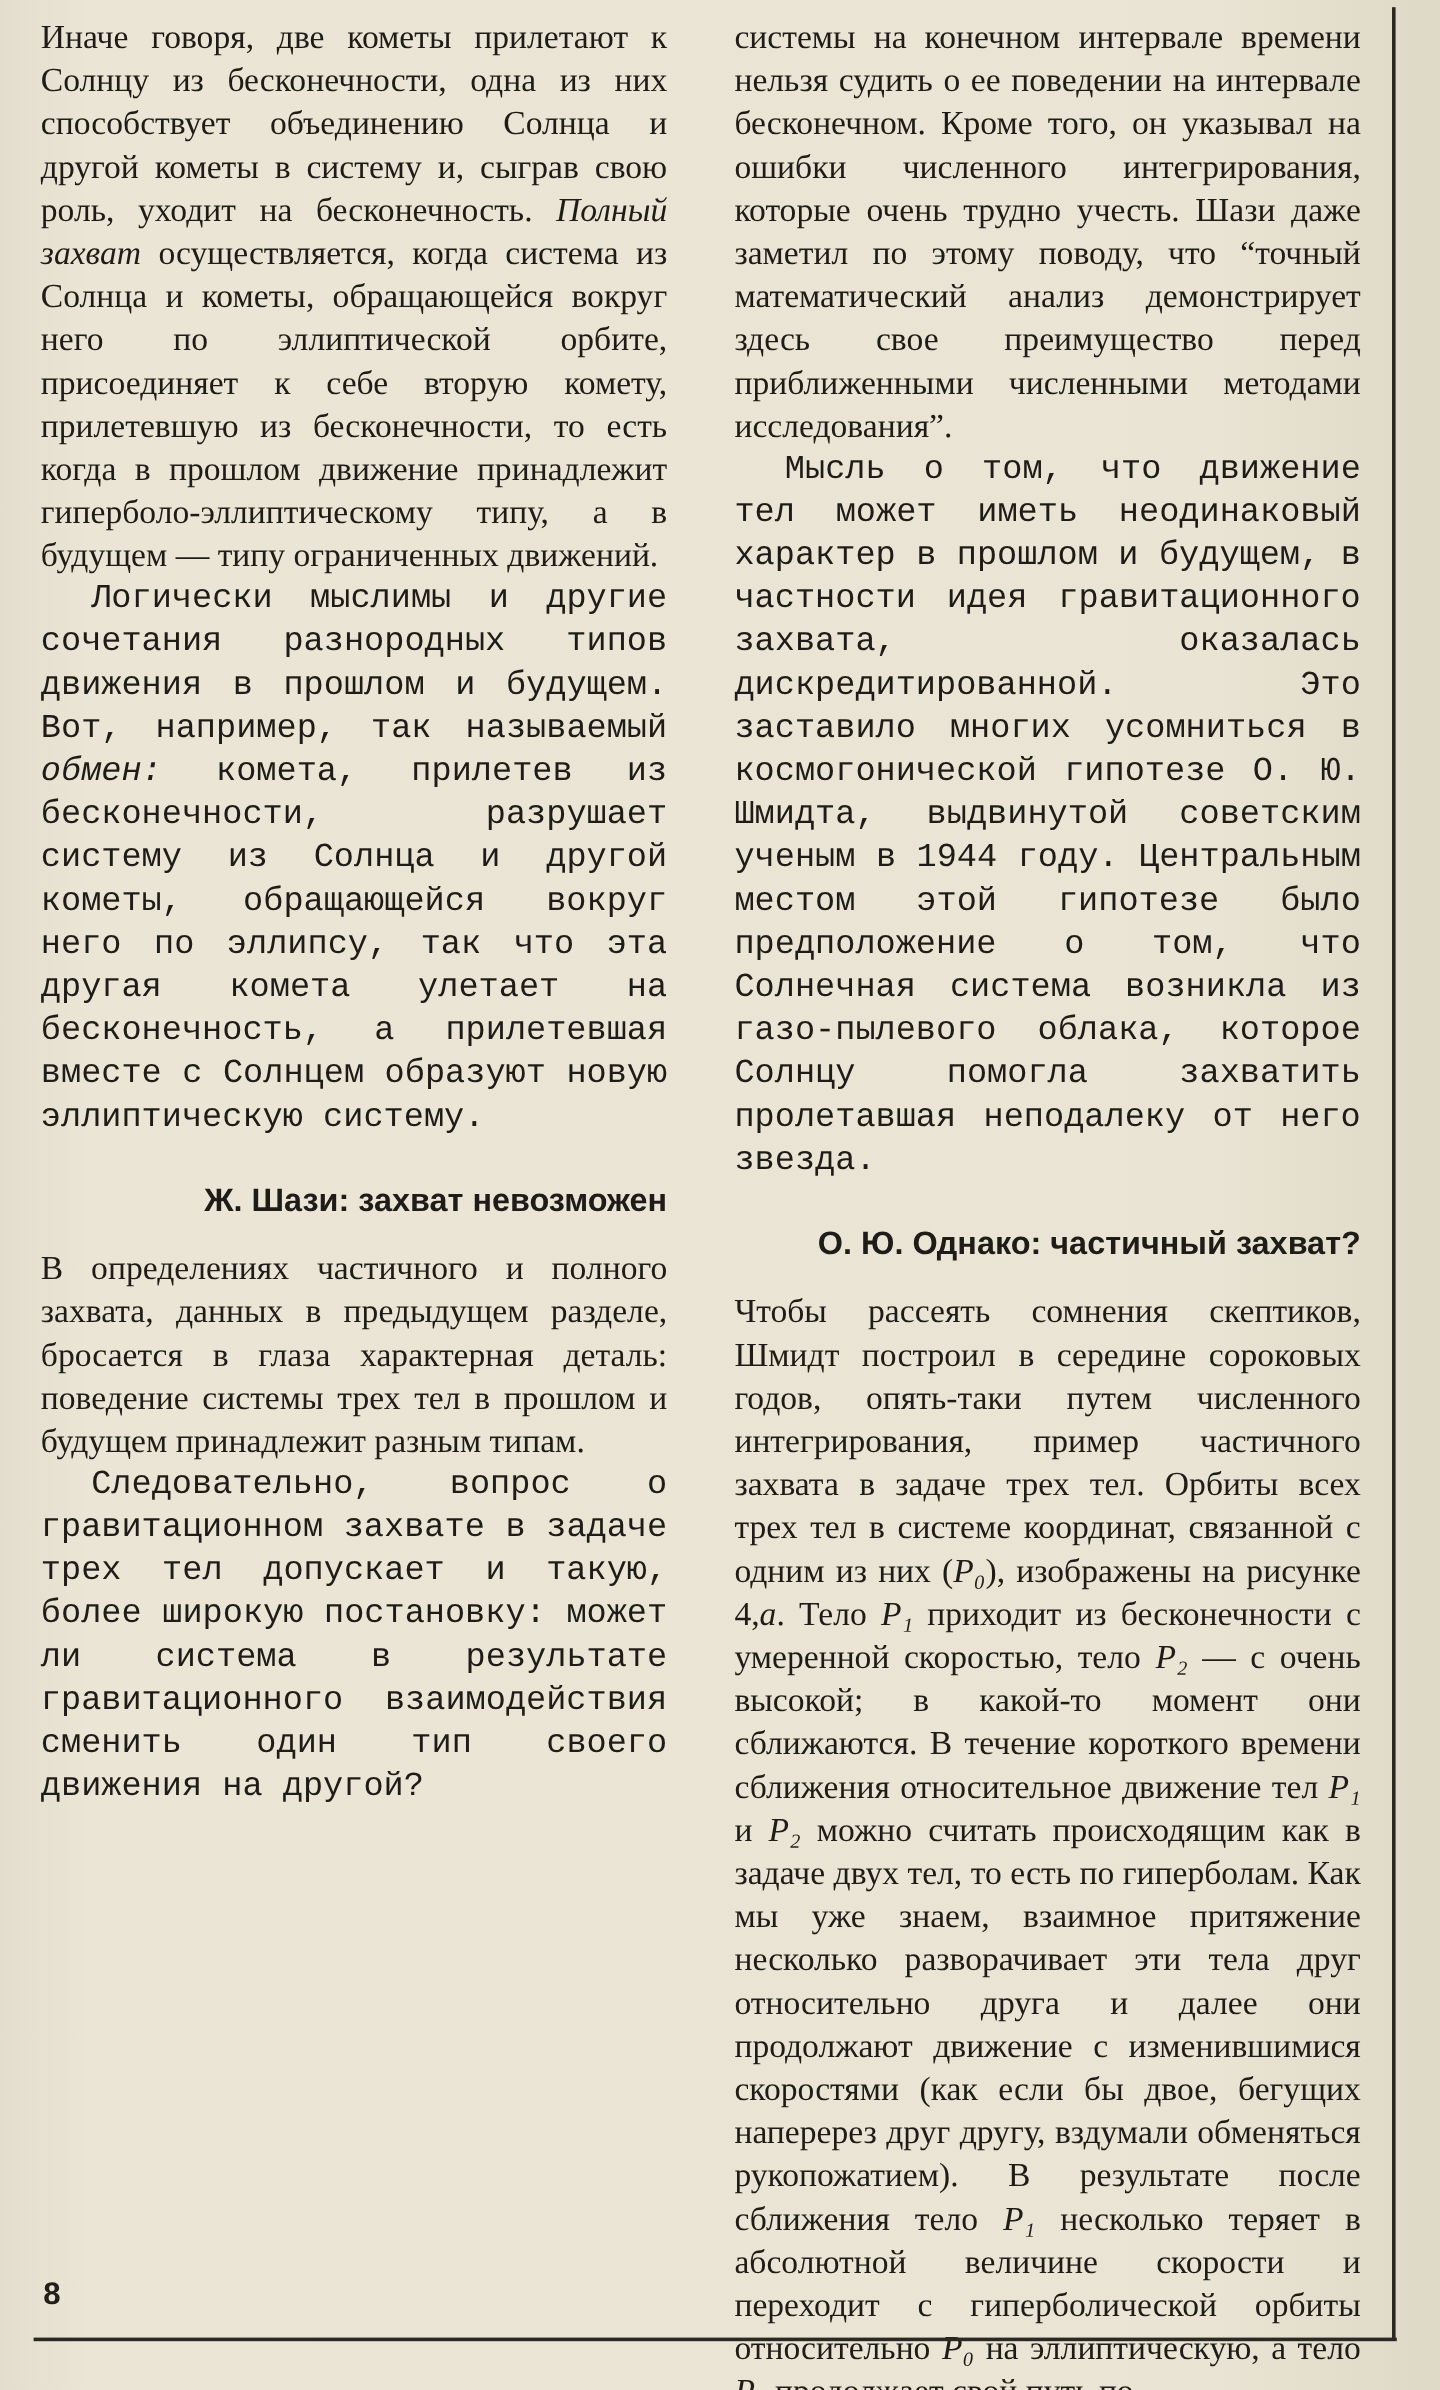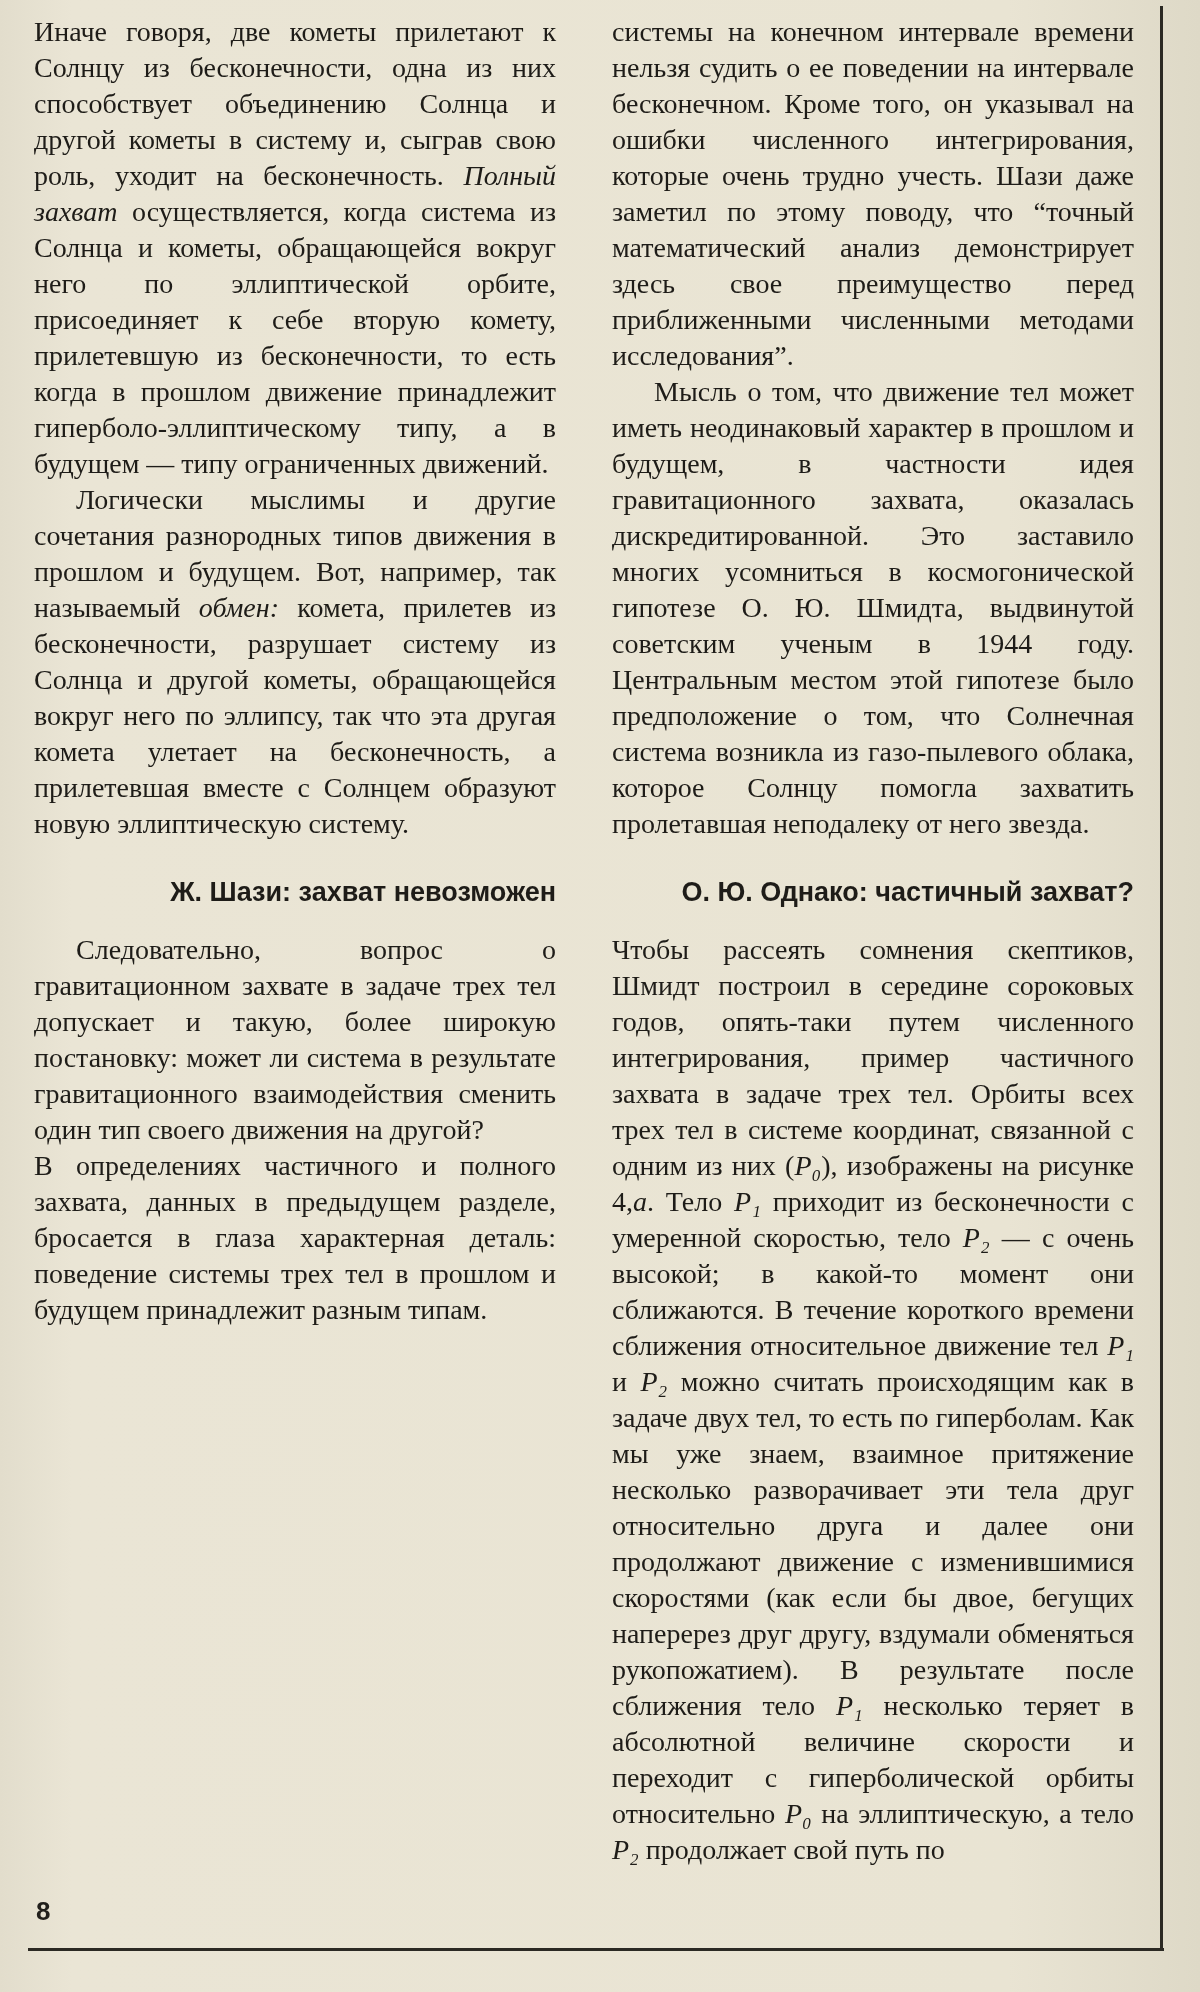--- a/index.html
+++ b/index.html
@@ -22,21 +22,21 @@
   }
   .column {
     width: 522px;
     font-size: 28px;
     line-height: 36px;
     text-align: justify;
     hyphens: auto;
     -webkit-hyphens: auto;
   }
   .column p.para { margin: 0; }
-  .column p.indent { text-indent: 42px; }
+  .column p.indent { text-indent: 42px; font-family: Liberation Mono, monospace; }
   .column i { font-style: italic; }
   .section-heading {
     font-family: "Liberation Sans", "DejaVu Sans", sans-serif;
     font-weight: bold;
     font-size: 27px;
     line-height: 32px;
     text-align: right;
     margin: 34px 0 24px 0;
   }
   .page-number {
@@ -67,22 +67,22 @@
 </style>
 </head>
 <body>
 
 <div class="page">
   <div class="columns">
     <div class="column">
         <p class="para"><span>Иначе говоря, две кометы прилетают к Солнцу из бесконечности, одна из них способствует объединению Солнца и другой кометы в систему и, сыграв свою роль, уходит на бесконечность. </span><i>Полный захват</i><span> осуществляется, когда система из Солнца и кометы, обращающейся вокруг него по эллиптической орбите, присоединяет к себе вторую комету, прилетевшую из бесконечности, то есть когда в прошлом движение принадлежит гиперболо-эллиптическому типу, а в будущем — типу ограниченных движений.</span></p>
         <p class="para indent"><span>Логически мыслимы и другие сочетания разнородных типов движения в прошлом и будущем. Вот, например, так называемый </span><i>обмен:</i><span> комета, прилетев из бесконечности, разрушает систему из Солнца и другой кометы, обращающейся вокруг него по эллипсу, так что эта другая комета улетает на бесконечность, а прилетевшая вместе с Солнцем образуют новую эллиптическую систему.</span></p>
         <h2 class="section-heading">Ж. Шази: захват невозможен</h2>
+        <p class="para"><span>В определениях частичного и полного захвата, данных в предыдущем разделе, бросается в глаза характерная деталь: поведение системы трех тел в прошлом и будущем принадлежит разным типам.</span></p>
         <p class="para indent"><span>Следовательно, вопрос о гравитационном захвате в задаче трех тел допускает и такую, более широкую постановку: может ли система в результате гравитационного взаимодействия сменить один тип своего движения на другой?</span></p>
-        <p class="para"><span>В определениях частичного и полного захвата, данных в предыдущем разделе, бросается в глаза характерная деталь: поведение системы трех тел в прошлом и будущем принадлежит разным типам.</span></p>
       </div>
     <div class="column">
         <p class="para"><span>системы на конечном интервале времени нельзя судить о ее поведении на интервале бесконечном. Кроме того, он указывал на ошибки численного интегрирования, которые очень трудно учесть. Шази даже заметил по этому поводу, что “точный математический анализ демонстрирует здесь свое преимущество перед приближенными численными методами исследования”.</span></p>
         <p class="para indent"><span>Мысль о том, что движение тел может иметь неодинаковый характер в прошлом и будущем, в частности идея гравитационного захвата, оказалась дискредитированной. Это заставило многих усомниться в космогонической гипотезе О. Ю. Шмидта, выдвинутой советским ученым в 1944 году. Центральным местом этой гипотезе было предположение о том, что Солнечная система возникла из газо-пылевого облака, которое Солнцу помогла захватить пролетавшая неподалеку от него звезда.</span></p>
         <h2 class="section-heading">О. Ю. Однако: частичный захват?</h2>
         <p class="para"><span>Чтобы рассеять сомнения скептиков, Шмидт построил в середине сороковых годов, опять-таки путем численного интегрирования, пример частичного захвата в задаче трех тел. Орбиты всех трех тел в системе координат, связанной с одним из них (</span><i>P₀</i><span>), изображены на рисунке 4,</span><i>а</i><span>. Тело </span><i>P₁</i><span> приходит из бесконечности с умеренной скоростью, тело </span><i>P₂</i><span> — с очень высокой; в какой-то момент они сближаются. В течение короткого времени сближения относительное движение тел </span><i>P₁</i><span> и </span><i>P₂</i><span> можно считать происходящим как в задаче двух тел, то есть по гиперболам. Как мы уже знаем, взаимное притяжение несколько разворачивает эти тела друг относительно друга и далее они продолжают движение с изменившимися скоростями (как если бы двое, бегущих наперерез друг другу, вздумали обменяться рукопожатием). В результате после сближения тело </span><i>P₁</i><span> несколько теряет в абсолютной величине скорости и переходит с гиперболической орбиты относительно </span><i>P₀</i><span> на эллиптическую, а тело </span><i>P₂</i><span> продолжает свой путь по</span></p>
       </div>
   </div>
 
   <div class="page-number">8</div>

